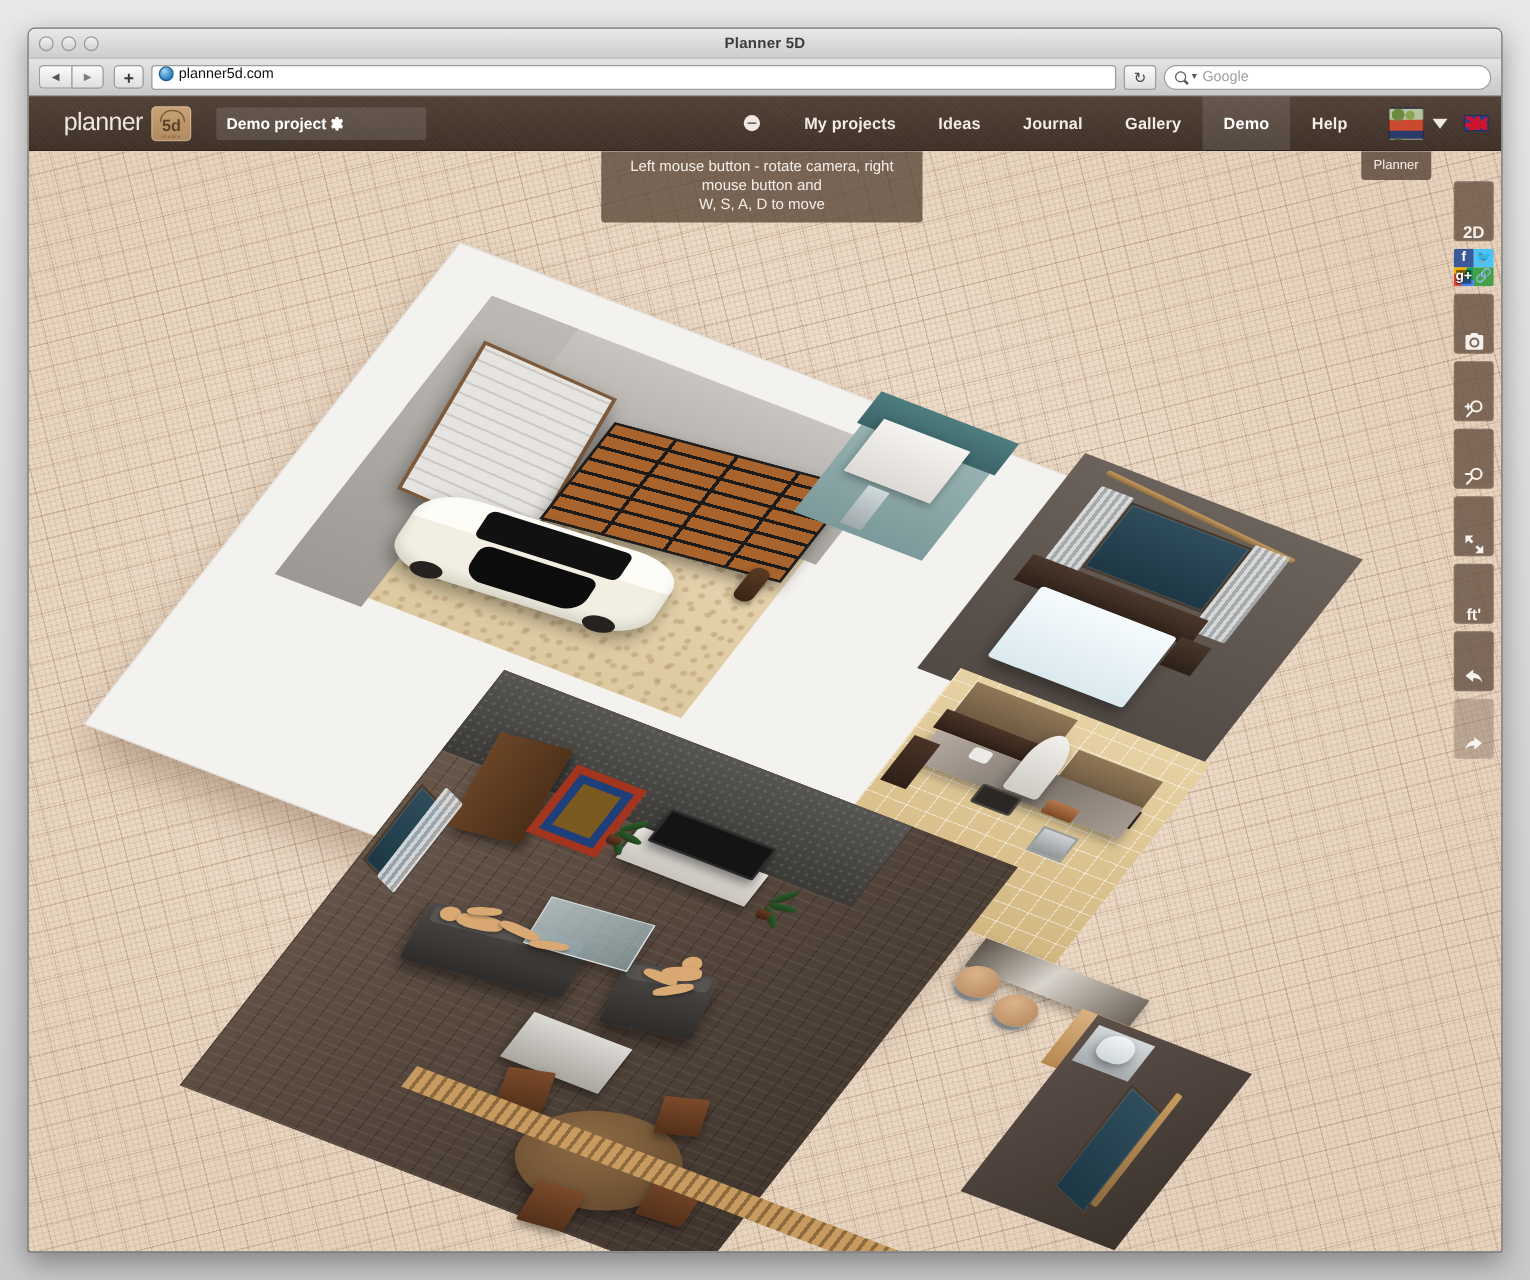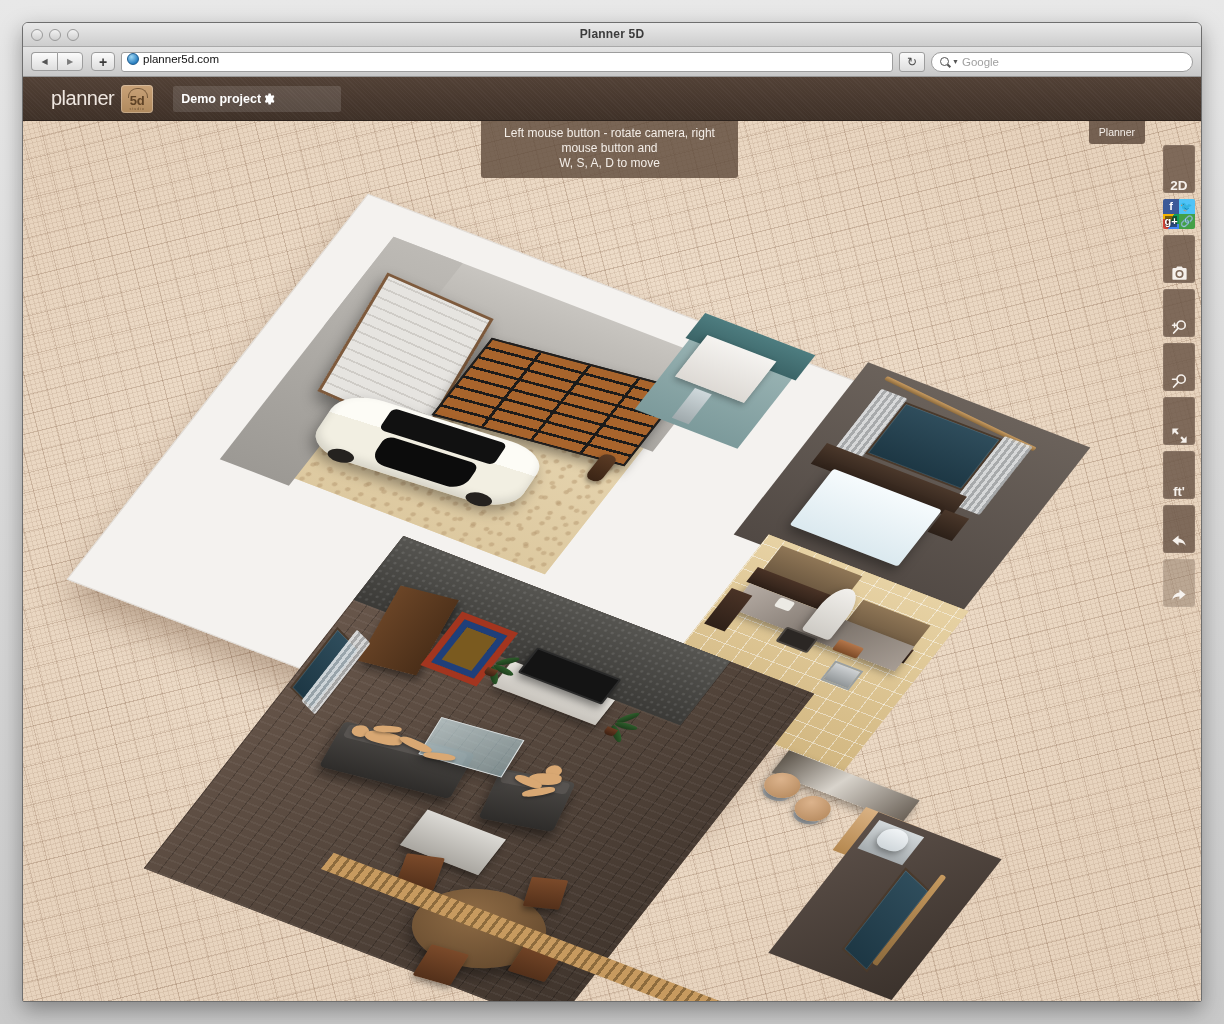--- a/index.html
+++ b/index.html
@@ -441,20 +441,39 @@
 
         <div class="projectfield">
           <span class="projectname">Demo project</span>
           <span class="gear">
             <svg viewBox="0 0 24 24" width="14" height="14" aria-hidden="true">
               <path fill="#ffffff" d="M12 8.4a3.6 3.6 0 100 7.2 3.6 3.6 0 000-7.2zm9.2 3.6c0-.6-.06-1.17-.16-1.73l2.1-1.5-2-3.46-2.45 1a8.9 8.9 0 00-1.5-.87L16.8 2.6h-4l-.38 2.84c-.53.22-1.03.5-1.5.87l-2.46-1-2 3.46 2.1 1.5c-.1.56-.16 1.13-.16 1.73s.06 1.17.16 1.73l-2.1 1.5 2 3.46 2.46-1c.47.37.97.65 1.5.87l.38 2.84h4l.39-2.84c.52-.22 1.02-.5 1.49-.87l2.45 1 2-3.46-2.1-1.5c.1-.56.16-1.13.16-1.73z"></path>
             </svg>
           </span>
         </div>
 
+        <div class="nav">
+          <div class="nav-dot-wrap">
+            <span class="nav-dot"></span>
+          </div>
+          <div class="nav-item">My projects</div>
+          <div class="nav-item">Ideas</div>
+          <div class="nav-item">Journal</div>
+          <div class="nav-item">Gallery</div>
+          <div class="nav-item active">Demo</div>
+          <div class="nav-item">Help</div>
+          <div class="avatar-wrap">
+            <span class="avatar"></span>
+            <span class="tri-dn"></span>
+            <span class="flag">
+              <span class="flag-cross-h"></span>
+                <span class="flag-cross-v"></span>
+            </span>
+          </div>
+        </div>
       </div>
 
       <div class="viewport">
         <div class="ground"></div>
 
         <div class="scene">
 
           <div style="position:absolute; left:172px; top:126px; width:672px; height:520px;
                       transform: rotate(21deg) skewX(-17deg) scaleY(.90);
                       background:#f4f2ef; border:1px solid #e0dbd5;

